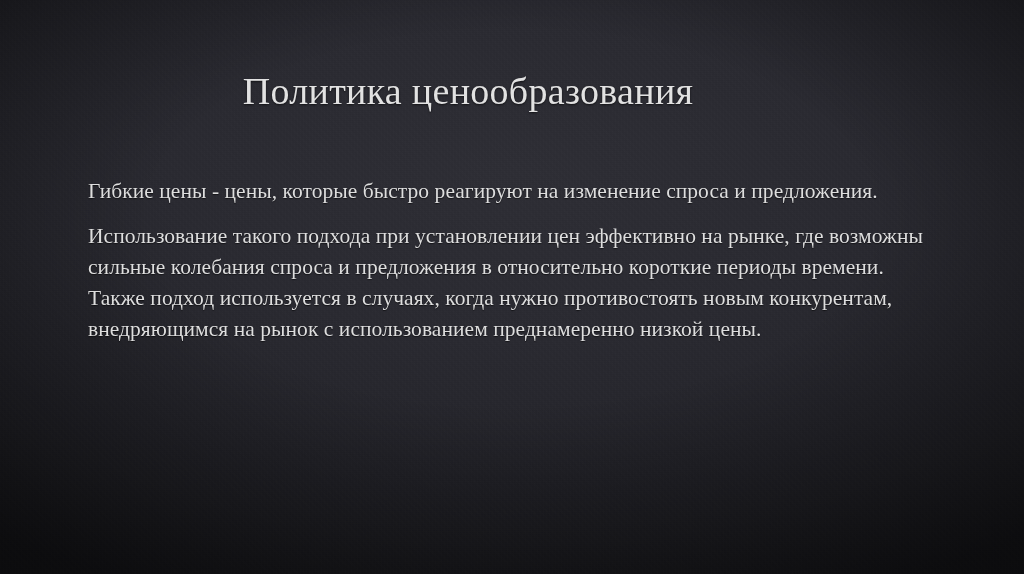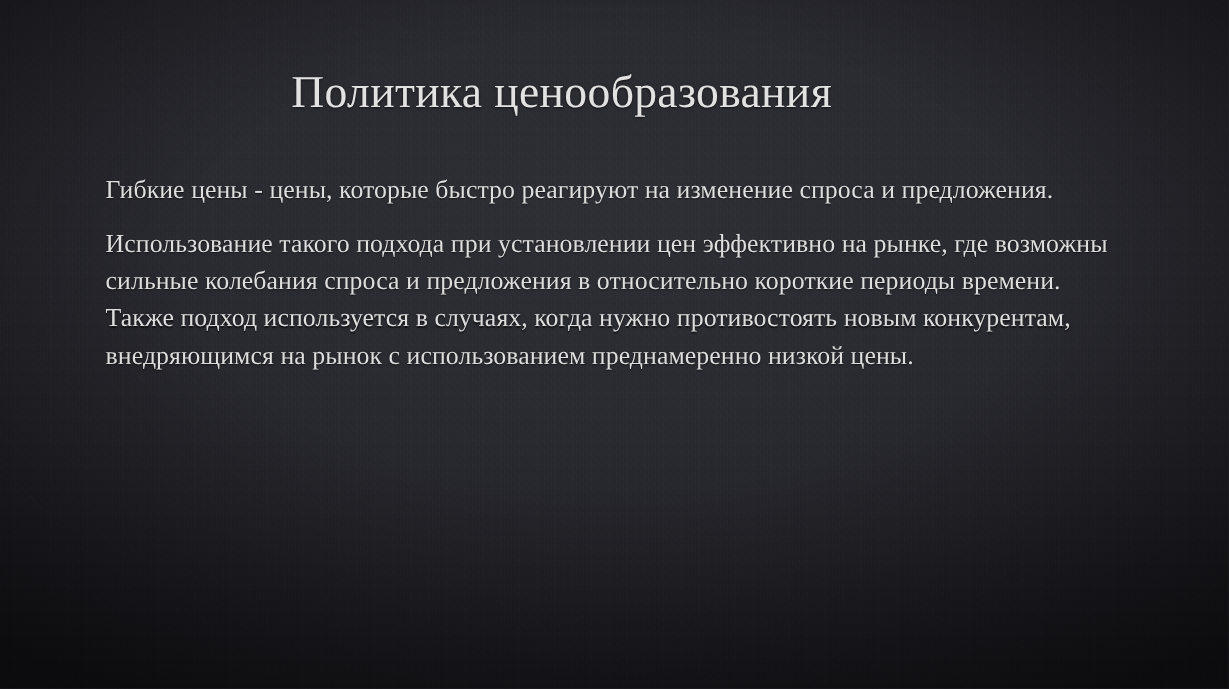--- a/index.html
+++ b/index.html
@@ -38,21 +38,21 @@
   .vignette {
     position: absolute;
     inset: 0;
     pointer-events: none;
     background: radial-gradient(ellipse 78% 72% at 50% 38%, rgba(0,0,0,0) 45%, rgba(0,0,0,0.30) 78%, rgba(0,0,0,0.55) 100%);
   }
 
   .slide-title {
     position: absolute;
     left: 0;
-    top: 54px;
+    top: 68px;
     width: 936px;
     text-align: center;
     font-size: 38px;
     line-height: 46px;
     font-weight: normal;
     color: #e2e2e2;
     letter-spacing: 0.3px;
     text-shadow: 0 1px 2px rgba(0,0,0,0.6);
     margin: 0;
   }
@@ -65,21 +65,21 @@
   }
 
   .para {
     margin: 0;
     color: #dedede;
     font-size: 21.5px;
     line-height: 31px;
     letter-spacing: 0.05px;
     text-shadow: 0 1px 1px rgba(0,0,0,0.55);
   }
-  .para.block-one { margin-bottom: 14px; }
+  .para.block-one { margin-bottom: 14px; margin-top: 33px; }
   .para.block-two { margin-bottom: 17px; }
 </style>
 </head>
 <body>
 
 <div class="slide">
 
   <div class="texture"></div>
   <div class="vignette"></div>
 

